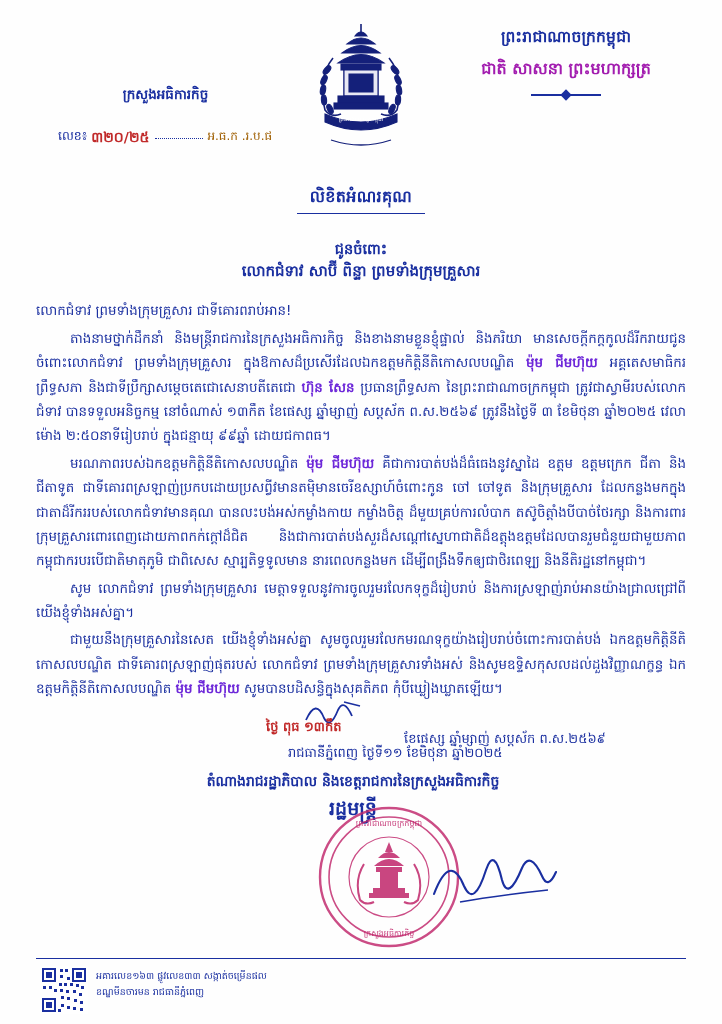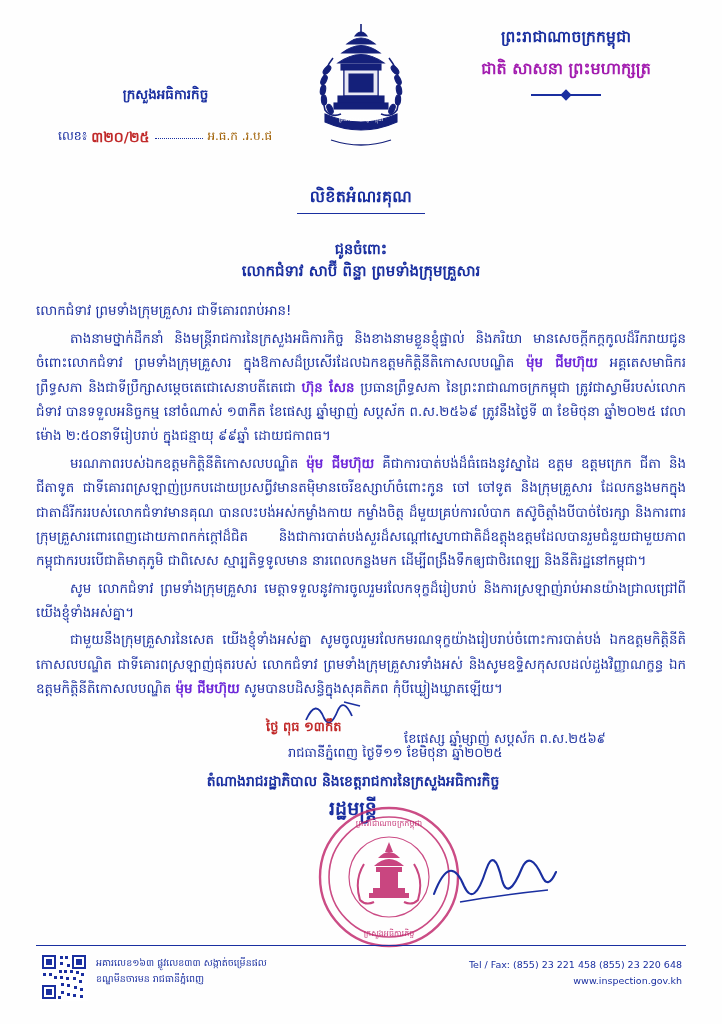--- a/index.html
+++ b/index.html
@@ -248,21 +248,21 @@
     left: 300px;
     top: -18px;
     width: 64px;
     height: 34px;
   }
 
   
   .footer {
     position: absolute;
     left: 0; right: 0; bottom: 0;
-    height: 79px;
+    height: 66px;
   }
   .footer-rule {
     position: absolute;
     left: 36px; right: 36px; top: 0;
     height: 1.4px;
     background: #1a2fa0;
   }
   .qr {
     position: absolute;
     left: 40px;
@@ -451,19 +451,15 @@
           <rect x="40" y="42" width="3" height="3"></rect>
         <rect x="18" y="43" width="3" height="3"></rect>
       </g>
     </svg>
 
     <div class="footer-addr">
       <div>អគារលេខ១៦៣ ផ្លូវលេខ៣៣ សង្កាត់ចម្រើនផល</div>
       <div>ខណ្ឌមីនចារមន រាជធានីភ្នំពេញ</div>
     </div>
 
-    <div class="footer-contact">
-      <div>Tel / Fax: (855) 23 221 458  (855) 23 220 648</div>
-      <div class="web">www.inspection.gov.kh</div>
-    </div>
   </div>
 
 </div>
 
 </body></html>

